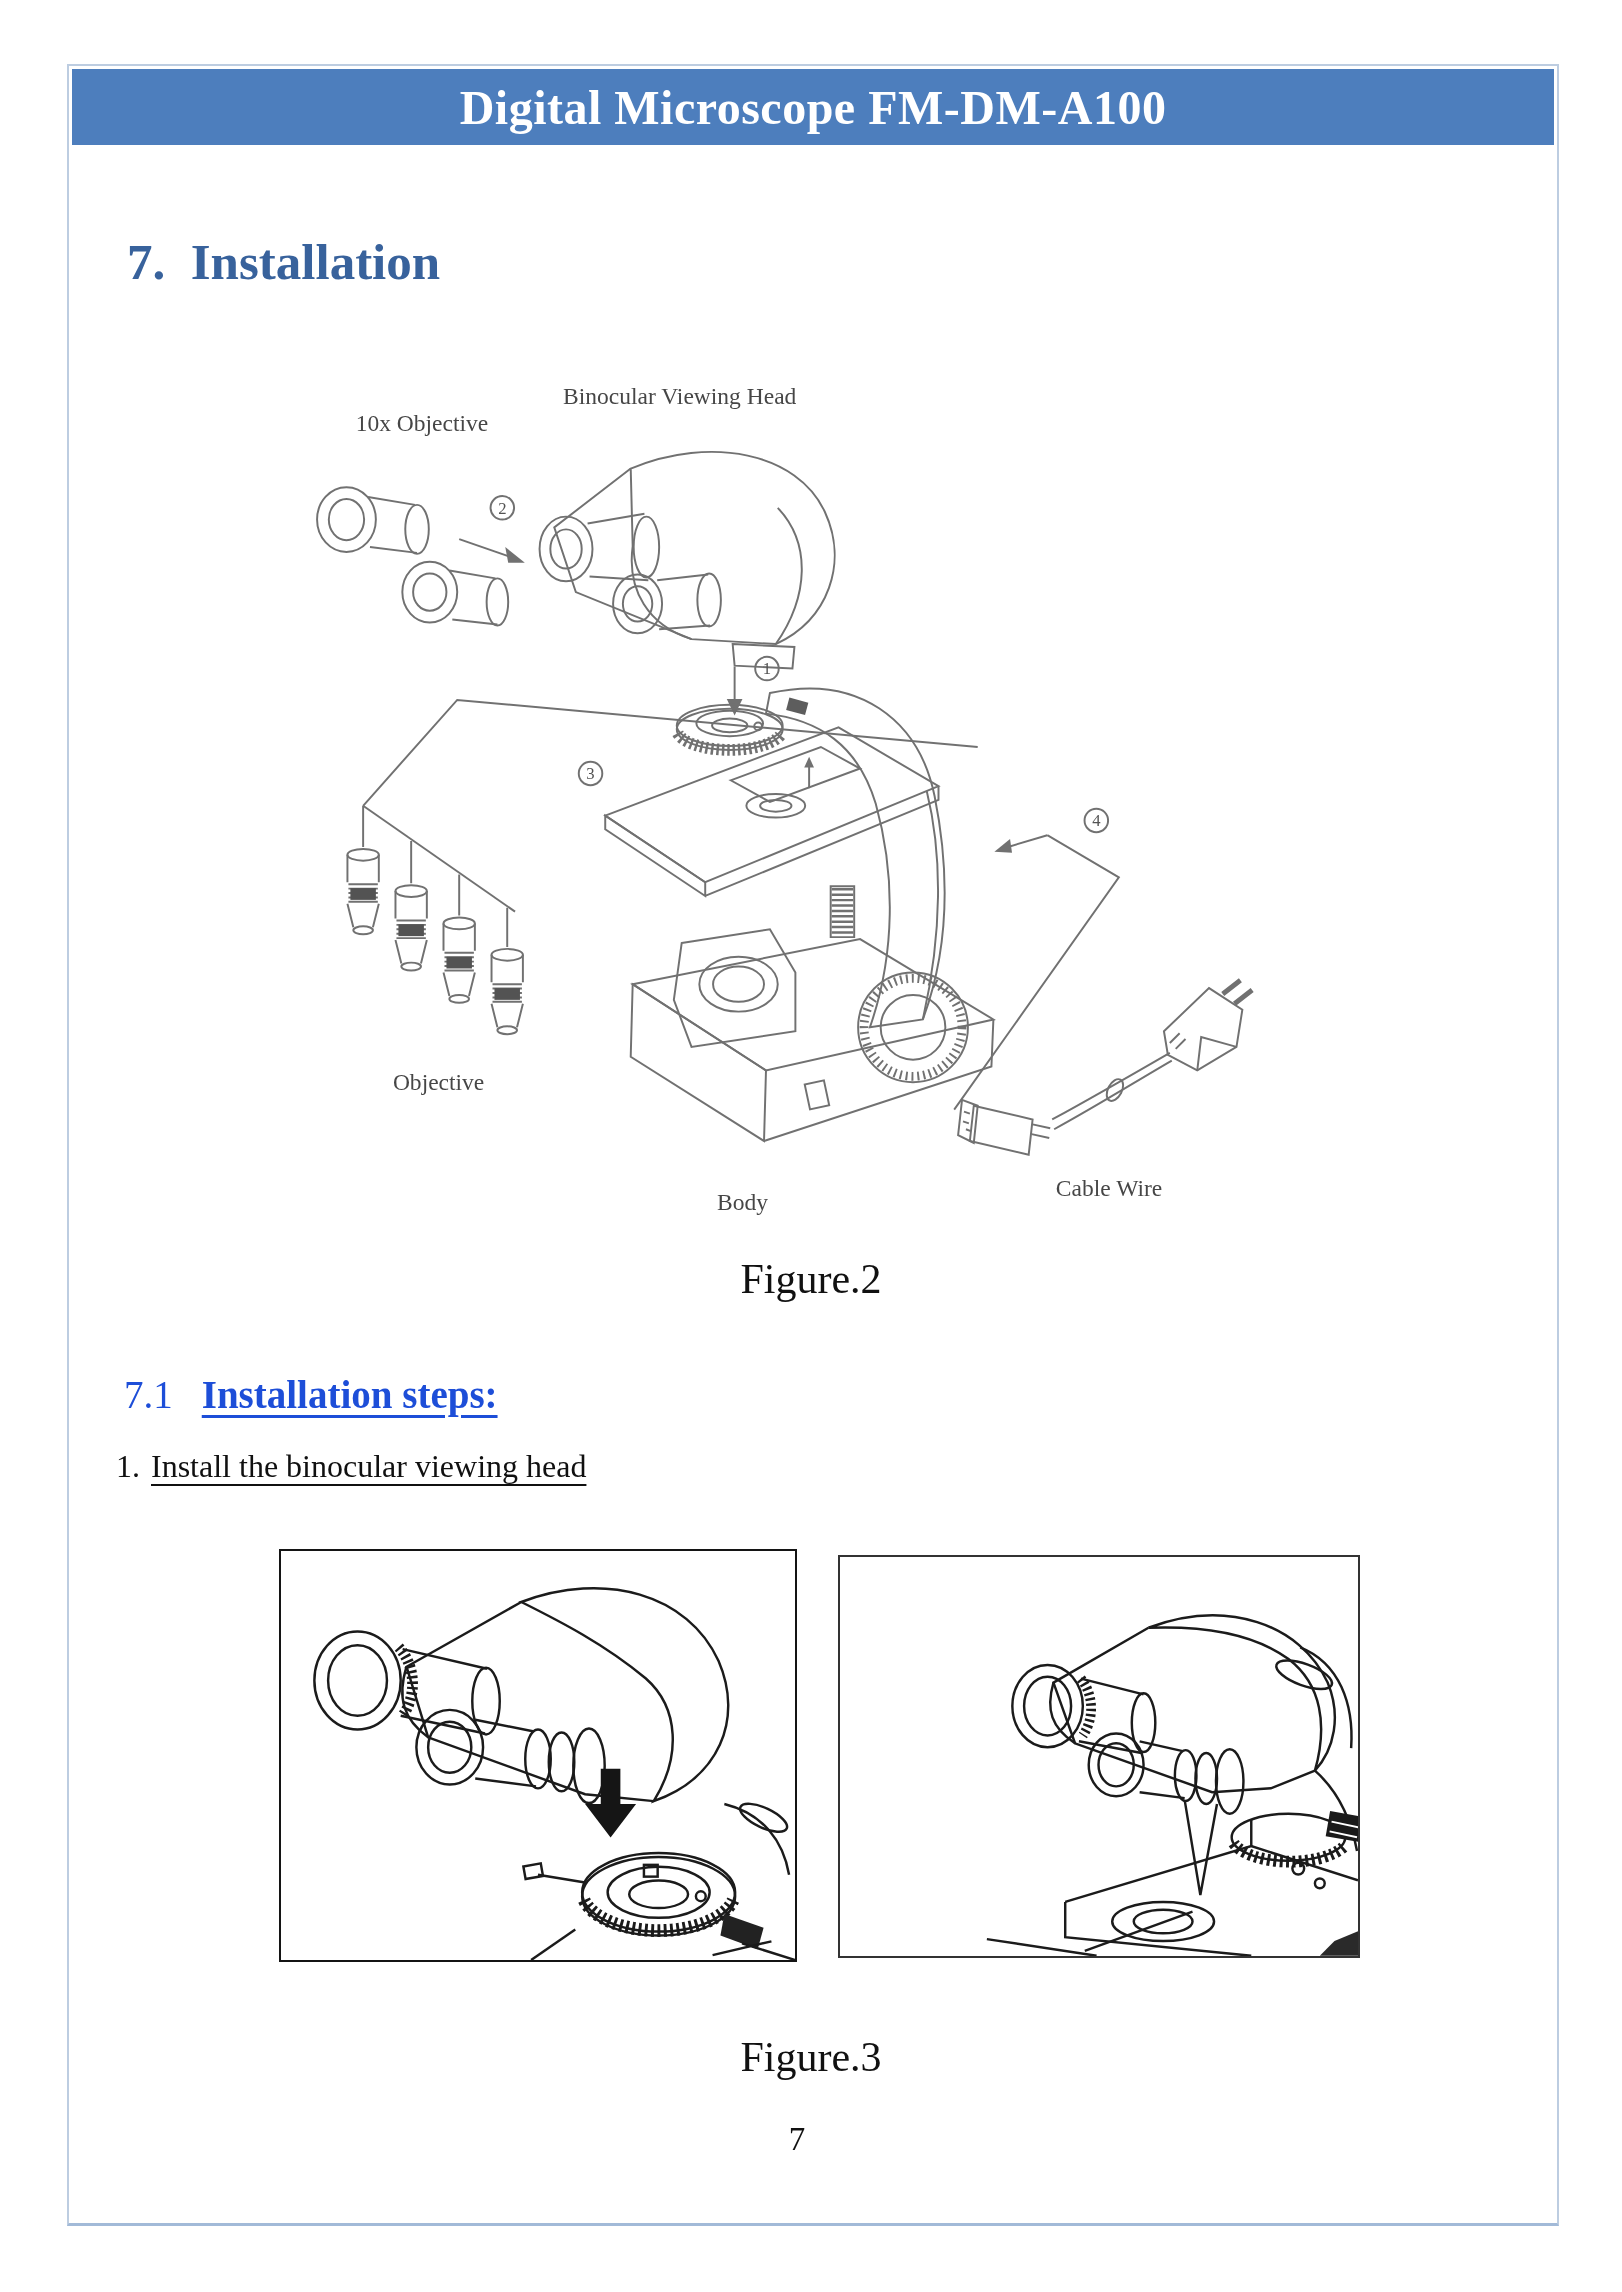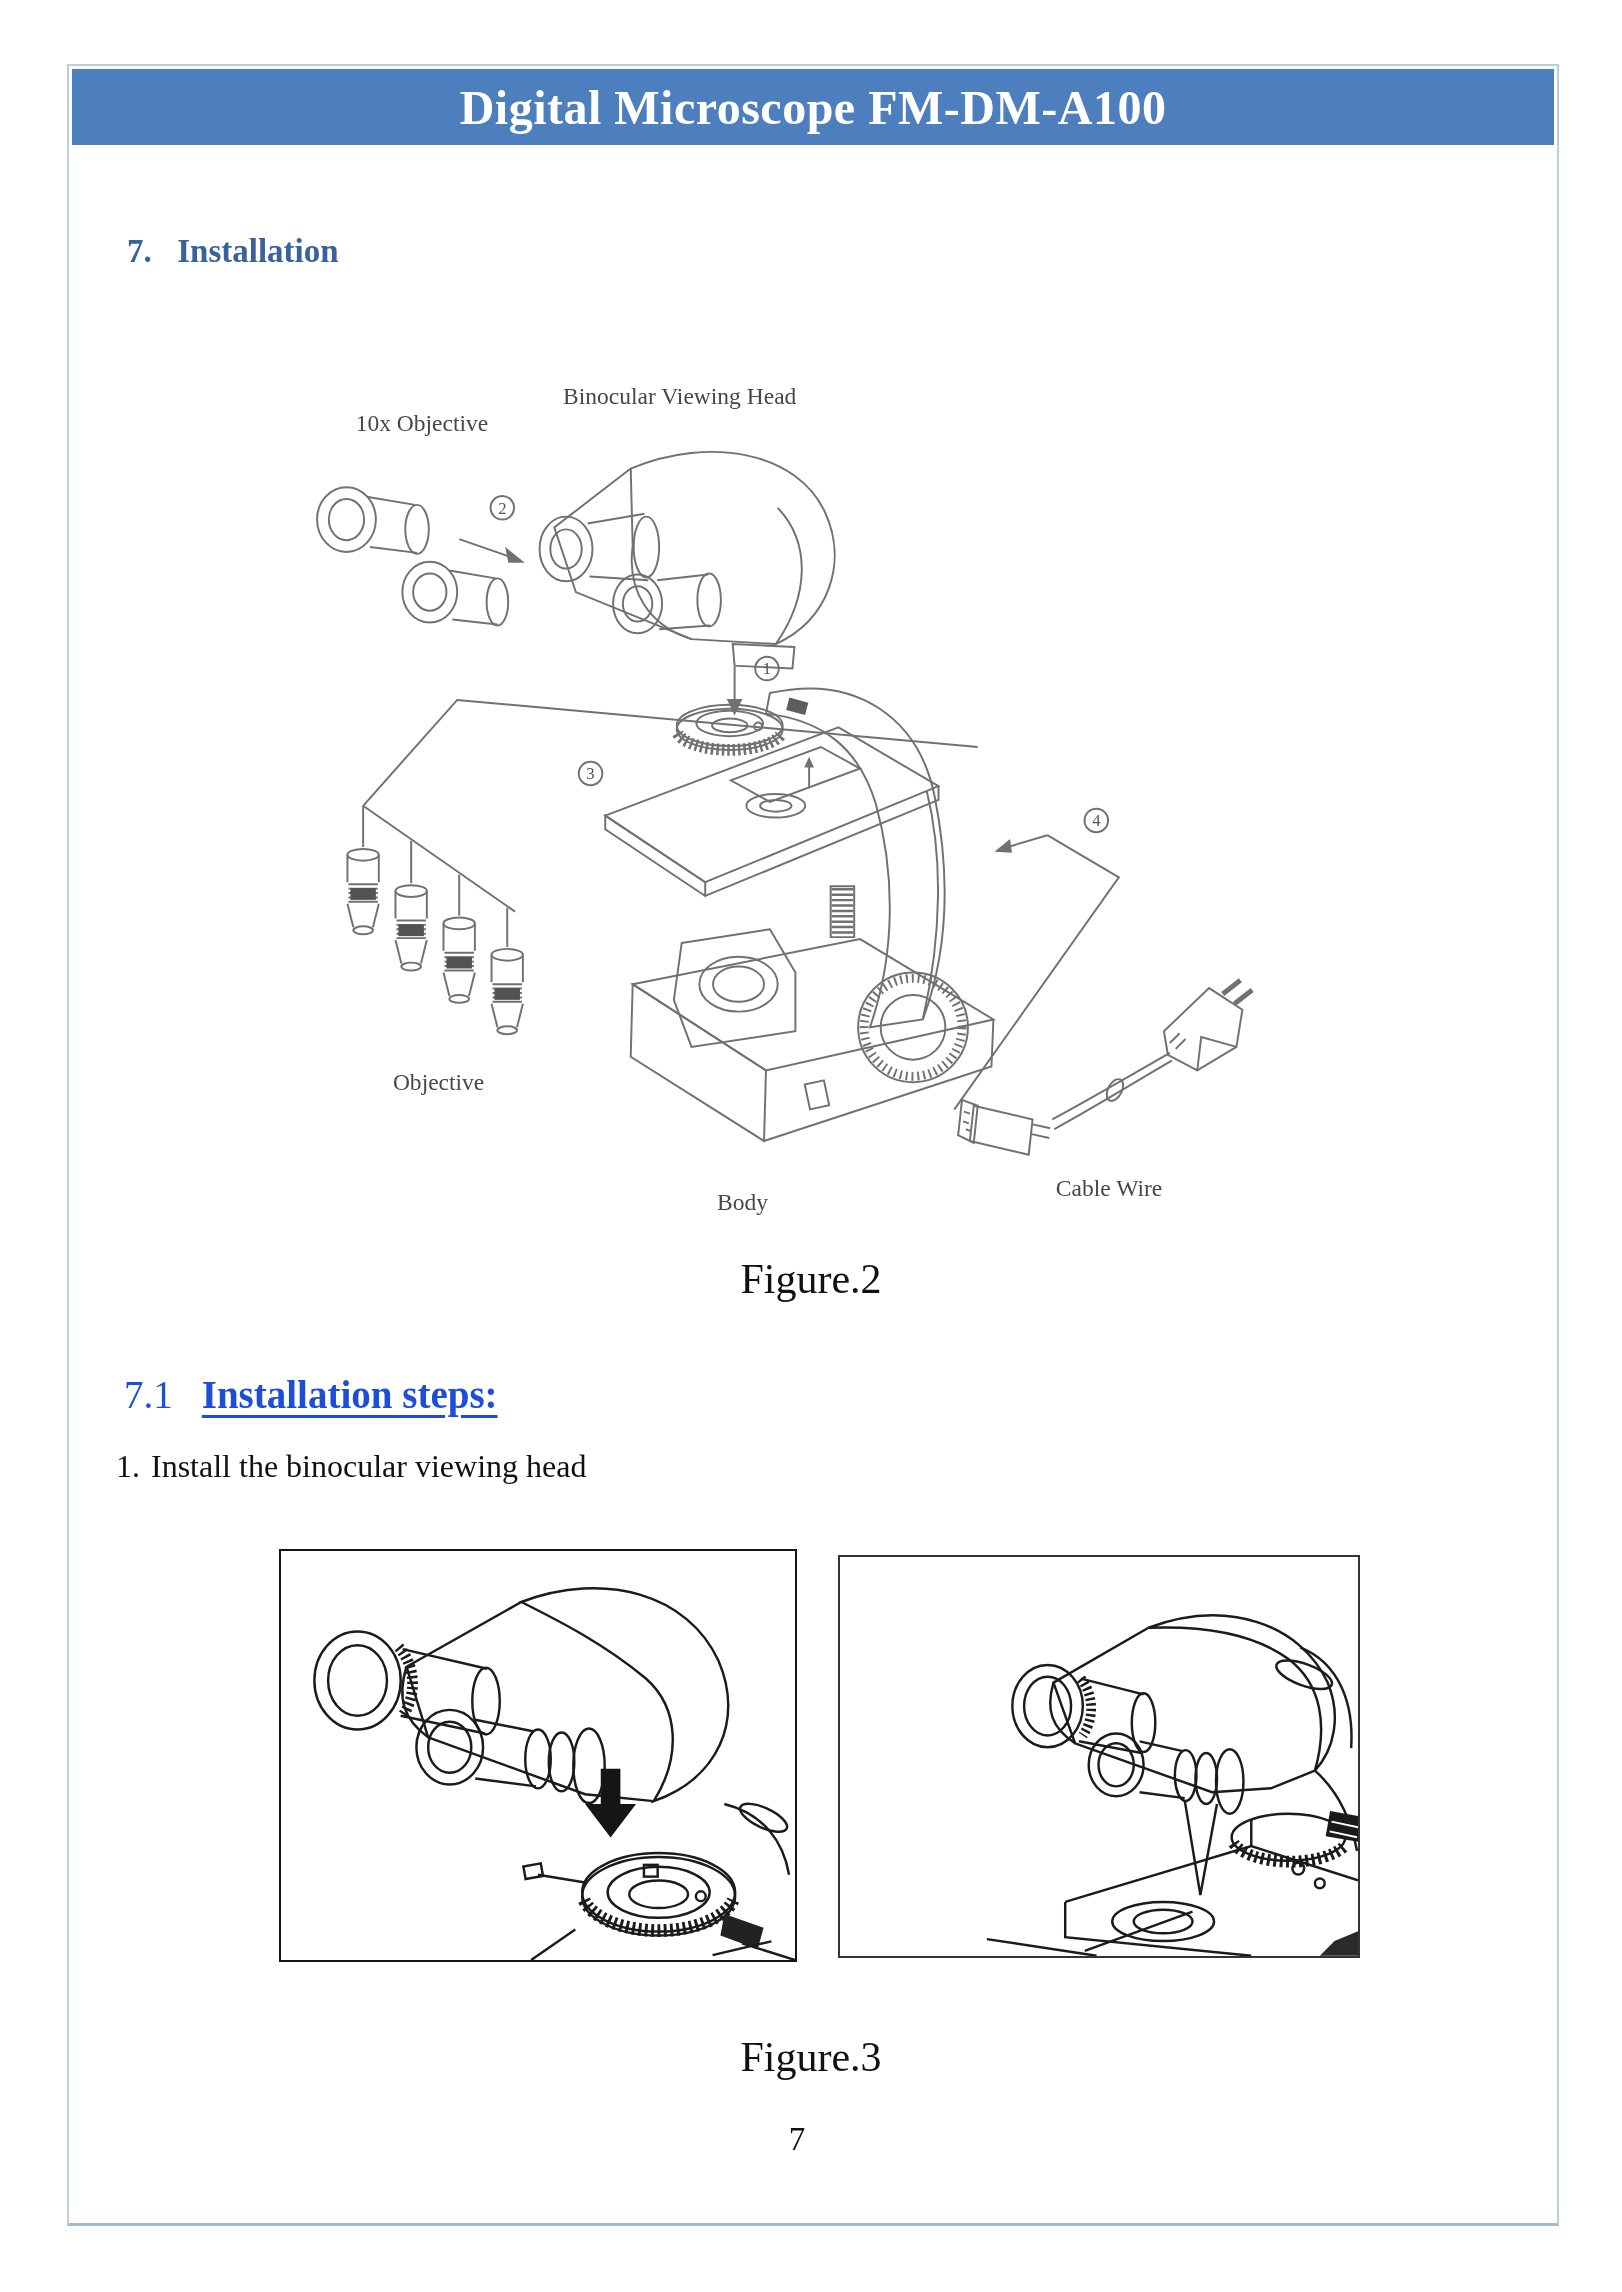--- a/index.html
+++ b/index.html
@@ -6,40 +6,40 @@
   .page{position:relative;width:1622px;height:2293px;background:#ffffff;
         font-family:"Liberation Serif",serif;color:#141414;overflow:hidden;}
 
   .content-border{position:absolute;left:67px;top:64px;width:1488px;height:2157px;
         border:2px solid #bdcde1;border-bottom:3.9px solid #a2bad8;background:#ffffff;}
 
   .header-bar{position:absolute;left:72px;top:69px;width:1482px;height:76px;
         background:#4d7ebd;display:flex;align-items:center;justify-content:center;}
   .header-title{color:#ffffff;font-weight:bold;font-size:48px;letter-spacing:0.5px;}
 
-  .section-heading{position:absolute;left:127px;top:233px;font-size:33px;
+  .section-heading{position:absolute;left:127px;top:233px;font-size:51px;
         font-weight:bold;color:#38629c;}
   .section-heading .num{margin-right:25.5px;}
 
   .figure2-wrap{position:absolute;left:221px;top:345px;width:1039px;height:900px;}
   .figure2-wrap svg{opacity:0.95;}
 
   .caption{position:absolute;left:67px;width:1488px;text-align:center;
         font-size:42px;color:#111111;}
   .caption2{top:1255px;}
   .caption3{top:2033px;}
 
   .subsection{position:absolute;left:116px;top:1372px;font-size:39px;color:#1d4ed8;margin-left:8px;}
   .subsection .num{margin-right:29px;}
   .subsection .ttl{font-weight:bold;text-decoration:underline;
         text-decoration-thickness:2.9px;text-underline-offset:6.9px;}
 
   .step-line{position:absolute;left:116px;top:1448px;font-size:32px;color:#101010;}
   .step-line .num{display:inline-block;min-width:35px;}
-  .step-line .txt{text-decoration-thickness:2px;
+  .step-line .txt{text-decoration:underline;text-decoration-thickness:2px;
         text-underline-offset:6.9px;}
 
   .fig3a{position:absolute;left:279px;top:1549px;width:514px;height:409px;
         border:2.9px solid #141414;background:#ffffff;}
   .fig3b{position:absolute;left:838px;top:1555px;width:518px;height:399px;
         border:2.9px solid #333333;background:#ffffff;}
 
   .pagenum{position:absolute;left:67px;width:1460px;top:2121px;text-align:center;
         font-size:33px;color:#111111;}
 

